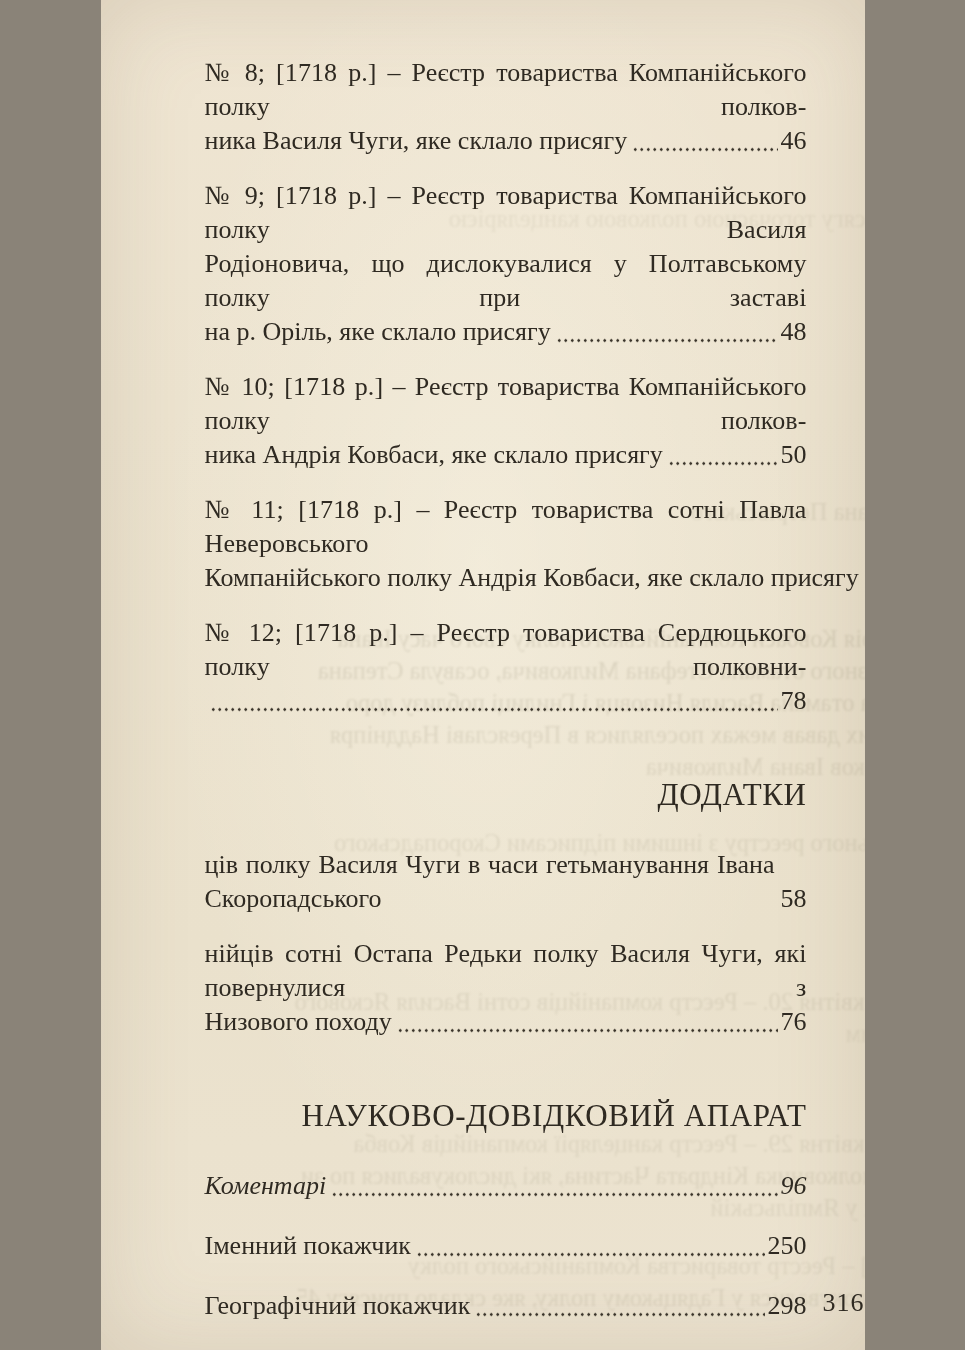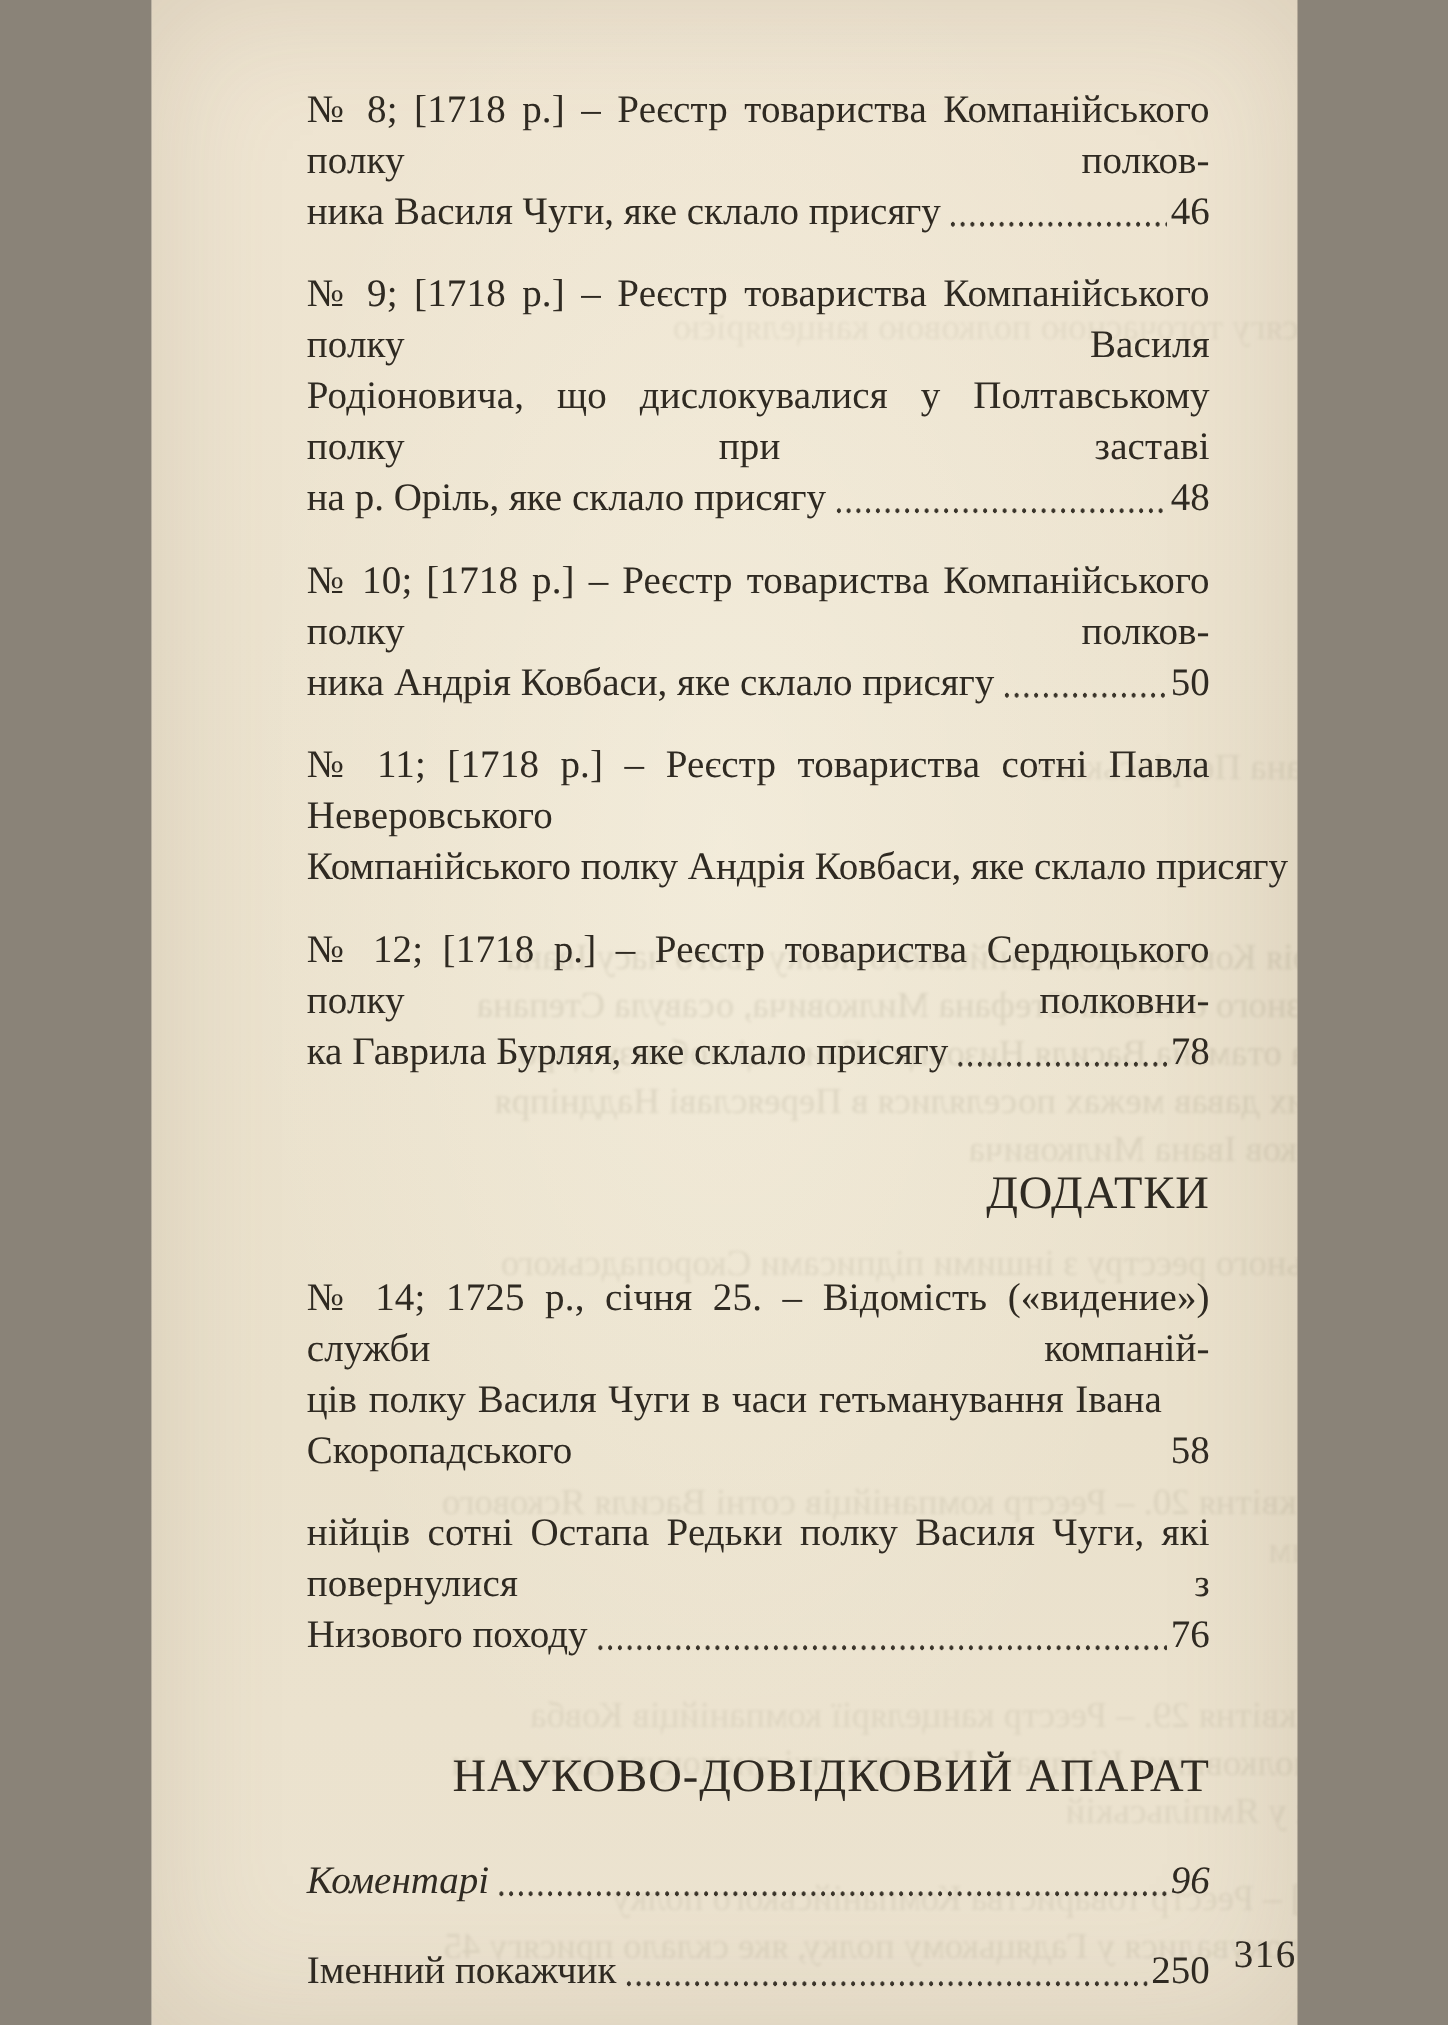--- a/index.html
+++ b/index.html
@@ -107,28 +107,26 @@
         <div class="line">№ 11; [1718 р.] – Реєстр товариства сотні Павла Неверовського</div>
         <div class="lastline">
           <span class="t">Компанійського полку Андрія Ковбаси, яке склало присягу </span>
           <span class="leader"></span>
           <span class="num">50</span>
         </div>
       </div>
       <div class="entry">
         <div class="line">№ 12; [1718 р.] – Реєстр товариства Сердюцького полку полковни-</div>
         <div class="lastline">
-          <span class="t">ка Гаврила Бурляя, яке склало присягу</span>
           <span class="leader"></span>
           <span class="num">78</span>
         </div>
       </div>
       <div class="heading">ДОДАТКИ</div>
       <div class="entry">
-        <div class="line">№ 14; 1725 р., січня 25. – Відомість («видение») служби компаній-</div>
         <div class="lastline">
           <span class="t fill">ців полку Василя Чуги в часи гетьманування Івана Скоропадського</span>
           <span class="num">58</span>
         </div>
       </div>
       <div class="entry">
         <div class="line">нійців сотні Остапа Редьки полку Василя Чуги, які повернулися з</div>
         <div class="lastline">
           <span class="t">Низового походу </span>
           <span class="leader"></span>

